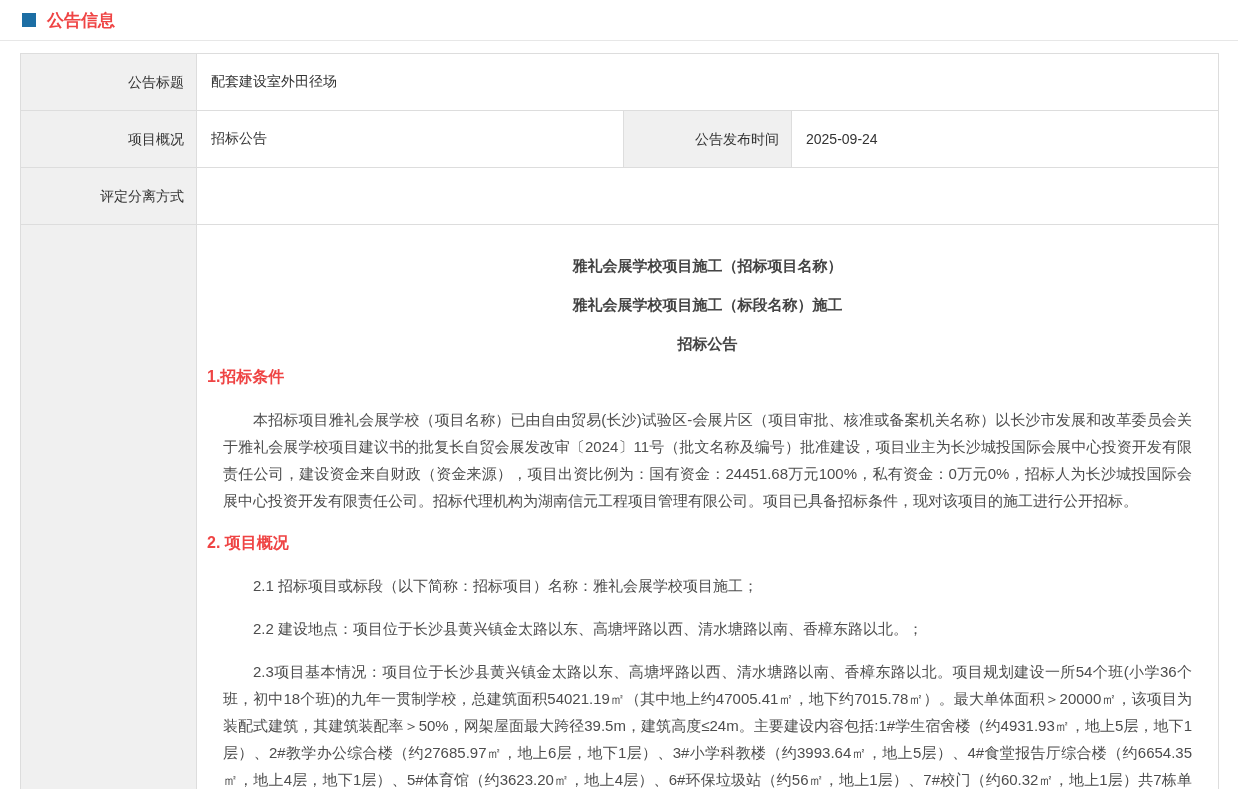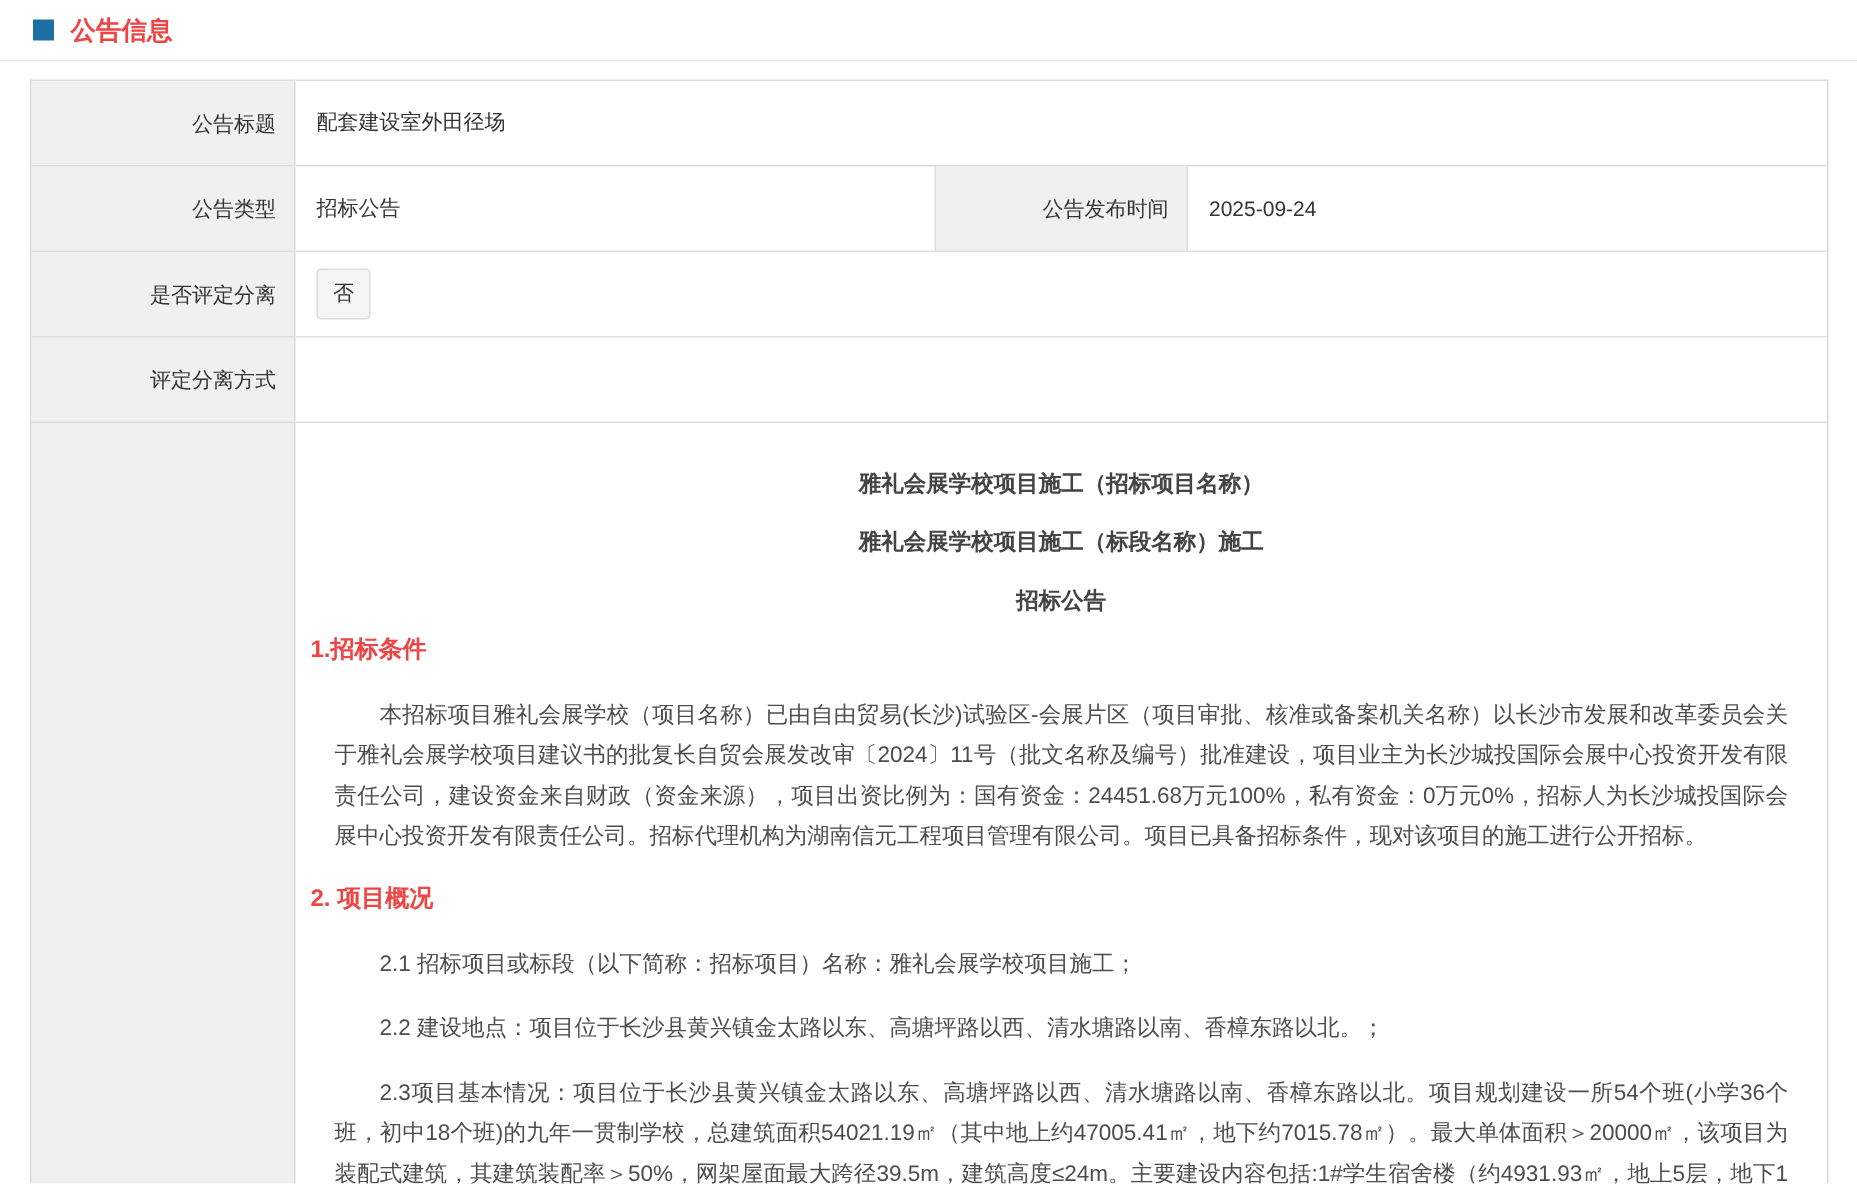--- a/index.html
+++ b/index.html
@@ -116,30 +116,24 @@
     <col style="width:427px">
     <col style="width:168px">
     <col style="width:427px">
   </colgroup>
   <tbody>
     <tr>
       <td class="label-cell">公告标题</td>
       <td class="value-cell" colspan="3">配套建设室外田径场</td>
     </tr>
     <tr>
-      <td class="label-cell">公告类型</td>
+      <td class="label-cell">项目概况</td>
       <td class="value-cell">招标公告</td>
       <td class="label-cell">公告发布时间</td>
       <td class="value-cell">2025-09-24</td>
-    </tr>
-    <tr>
-      <td class="label-cell">是否评定分离</td>
-      <td class="value-cell" colspan="3">
-        <span class="toggle-btn">否</span>
-      </td>
     </tr>
     <tr>
       <td class="label-cell">评定分离方式</td>
       <td class="value-cell" colspan="3"></td>
     </tr>
     <tr>
       <td class="label-cell"></td>
       <td class="value-cell content-cell" colspan="3">
         <div class="doc">
           <div class="doc-title-block">

